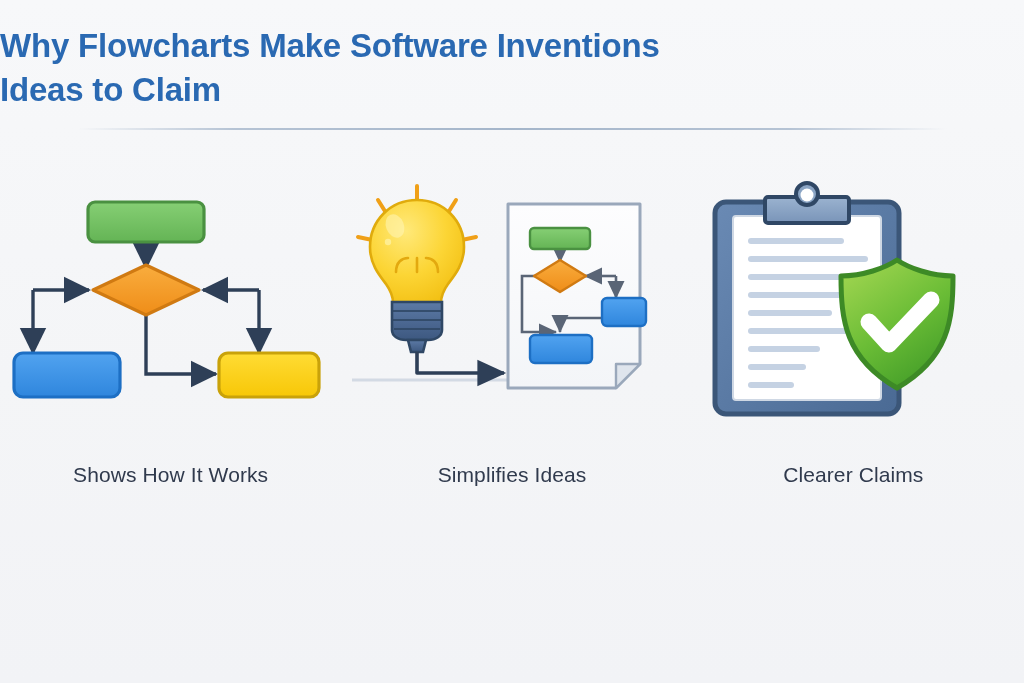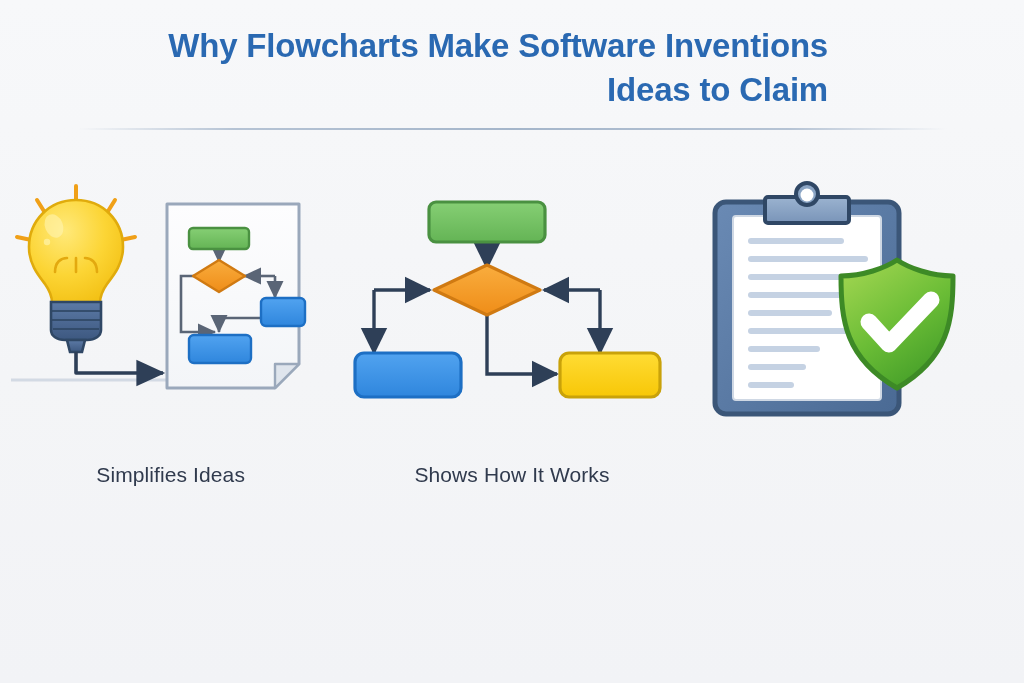--- a/index.html
+++ b/index.html
@@ -10,21 +10,21 @@
     overflow:hidden;
     position:relative;
   }
   .page{
     position:absolute;inset:0;
     background:linear-gradient(180deg,#f7f8fa 0%,#f4f5f7 55%,#f2f3f6 100%);
   }
   
   .header{
     position:absolute;left:0;top:24px;width:828px;
-    text-align:right;
+    text-align:left;
   }
   .title-line{
     color:#2a69b2;
     font-weight:bold;
     font-size:33px;
     line-height:44px;
     letter-spacing:-0.2px;
   }
   .divider{
     position:absolute;left:78px;top:128px;width:868px;height:2px;
@@ -64,20 +64,71 @@
 
 <div class="page">
 
   <div class="header">
     <div class="title-line">Why Flowcharts Make Software Inventions</div>
     <div class="title-line">Ideas to Claim</div>
   </div>
   <div class="divider"></div>
 
   <div class="cols">
+
+    <div class="col">
+      <div class="art">
+        <svg width="320" height="250" viewBox="0 0 320 250">
+          <defs>
+            <linearGradient id="gGreen" x1="0" y1="0" x2="0" y2="1">
+              <stop offset="0" stop-color="#86cf74"></stop>
+                <stop offset="1" stop-color="#64b455"></stop>
+            </linearGradient>
+            <linearGradient id="gOrange" x1="0" y1="0" x2="0" y2="1">
+              <stop offset="0" stop-color="#f9ad3e"></stop>
+                <stop offset="1" stop-color="#ef8d18"></stop>
+            </linearGradient>
+            <linearGradient id="gBlue" x1="0" y1="0" x2="0" y2="1">
+              <stop offset="0" stop-color="#51a3f0"></stop>
+                <stop offset="1" stop-color="#2f86dd"></stop>
+            </linearGradient>
+            <linearGradient id="gYellow" x1="0" y1="0" x2="0" y2="1">
+              <stop offset="0" stop-color="#ffdc34"></stop>
+                <stop offset="1" stop-color="#f7c707"></stop>
+            </linearGradient>
+            <marker id="ah1" markerWidth="9" markerHeight="9" refX="7.4" refY="4.5" orient="auto">
+              <path d="M0,0.6 L8,4.5 L0,8.4 Z" fill="#2e3f57"></path>
+            </marker>
+          </defs>
+
+          <g stroke="#2e3f57" stroke-width="3.4" fill="none" marker-end="url(#ah1)">
+            <path d="M135,60 L135,88"></path>
+            <path d="M22,110 L22,173"></path>
+            <path d="M22,110 L78,110"></path>
+            <path d="M248,110 L248,173"></path>
+            <path d="M248,110 L192,110"></path>
+            <path d="M135,132 L135,194 L205,194"></path>
+          </g>
+
+          <g>
+            <rect x="77" y="22" width="116" height="40" rx="7" fill="url(#gGreen)" stroke="#4a9141" stroke-width="3.2"></rect>
+          </g>
+          <g>
+            <path d="M135,85 L188,110 L135,135 L82,110 Z" fill="url(#gOrange)" stroke="#d07a12" stroke-width="3.2" stroke-linejoin="round"></path>
+          </g>
+          <g>
+            <rect x="3" y="173" width="106" height="44" rx="9" fill="url(#gBlue)" stroke="#1d6fc4" stroke-width="3.2"></rect>
+          </g>
+          <g>
+            <rect x="208" y="173" width="100" height="44" rx="9" fill="url(#gYellow)" stroke="#c9a20a" stroke-width="3.2"></rect>
+          </g>
+        </svg>
+      </div>
+      <div class="caption">Shows How It Works</div>
+    </div>
 
     <div class="col">
       <div class="art">
         <svg width="320" height="250" viewBox="0 0 320 250">
           <defs>
             <radialGradient id="gBulb" cx="0.38" cy="0.3" r="0.78">
               <stop offset="0" stop-color="#ffe97a"></stop>
               <stop offset="0.55" stop-color="#fcd535"></stop>
               <stop offset="1" stop-color="#f2bf12"></stop>
             </radialGradient>
@@ -155,71 +206,20 @@
           </g>
         </svg>
       </div>
       <div class="caption">Simplifies Ideas</div>
     </div>
 
     <div class="col">
       <div class="art">
         <svg width="320" height="250" viewBox="0 0 320 250">
           <defs>
-            <linearGradient id="gGreen" x1="0" y1="0" x2="0" y2="1">
-              <stop offset="0" stop-color="#86cf74"></stop>
-                <stop offset="1" stop-color="#64b455"></stop>
-            </linearGradient>
-            <linearGradient id="gOrange" x1="0" y1="0" x2="0" y2="1">
-              <stop offset="0" stop-color="#f9ad3e"></stop>
-                <stop offset="1" stop-color="#ef8d18"></stop>
-            </linearGradient>
-            <linearGradient id="gBlue" x1="0" y1="0" x2="0" y2="1">
-              <stop offset="0" stop-color="#51a3f0"></stop>
-                <stop offset="1" stop-color="#2f86dd"></stop>
-            </linearGradient>
-            <linearGradient id="gYellow" x1="0" y1="0" x2="0" y2="1">
-              <stop offset="0" stop-color="#ffdc34"></stop>
-                <stop offset="1" stop-color="#f7c707"></stop>
-            </linearGradient>
-            <marker id="ah1" markerWidth="9" markerHeight="9" refX="7.4" refY="4.5" orient="auto">
-              <path d="M0,0.6 L8,4.5 L0,8.4 Z" fill="#2e3f57"></path>
-            </marker>
-          </defs>
-
-          <g stroke="#2e3f57" stroke-width="3.4" fill="none" marker-end="url(#ah1)">
-            <path d="M135,60 L135,88"></path>
-            <path d="M22,110 L22,173"></path>
-            <path d="M22,110 L78,110"></path>
-            <path d="M248,110 L248,173"></path>
-            <path d="M248,110 L192,110"></path>
-            <path d="M135,132 L135,194 L205,194"></path>
-          </g>
-
-          <g>
-            <rect x="77" y="22" width="116" height="40" rx="7" fill="url(#gGreen)" stroke="#4a9141" stroke-width="3.2"></rect>
-          </g>
-          <g>
-            <path d="M135,85 L188,110 L135,135 L82,110 Z" fill="url(#gOrange)" stroke="#d07a12" stroke-width="3.2" stroke-linejoin="round"></path>
-          </g>
-          <g>
-            <rect x="3" y="173" width="106" height="44" rx="9" fill="url(#gBlue)" stroke="#1d6fc4" stroke-width="3.2"></rect>
-          </g>
-          <g>
-            <rect x="208" y="173" width="100" height="44" rx="9" fill="url(#gYellow)" stroke="#c9a20a" stroke-width="3.2"></rect>
-          </g>
-        </svg>
-      </div>
-      <div class="caption">Shows How It Works</div>
-    </div>
-
-    <div class="col">
-      <div class="art">
-        <svg width="320" height="250" viewBox="0 0 320 250">
-          <defs>
             <linearGradient id="gBoard" x1="0" y1="0" x2="1" y2="1">
               <stop offset="0" stop-color="#6a8ab4"></stop>
                 <stop offset="1" stop-color="#4a6a94"></stop>
             </linearGradient>
             <linearGradient id="gClip" x1="0" y1="0" x2="0" y2="1">
               <stop offset="0" stop-color="#9bb3d0"></stop>
                 <stop offset="1" stop-color="#7994b8"></stop>
             </linearGradient>
             <linearGradient id="gShield" x1="0.2" y1="0" x2="0.8" y2="1">
               <stop offset="0" stop-color="#9ed44f"></stop>
@@ -251,16 +251,17 @@
             <rect x="55" y="202" width="46" height="6" rx="3"></rect>
           </g>
 
           <g>
             <path d="M148,96 C170,96 192,88 204,80 C216,88 238,96 260,96
                      C260,140 256,178 204,208 C152,178 148,140 148,96 Z" fill="url(#gShield)" stroke="#3d8a26" stroke-width="5" stroke-linejoin="round"></path>
             <path d="M176,142 L196,164 L238,120" stroke="#ffffff" stroke-width="17" fill="none" stroke-linecap="round" stroke-linejoin="round"></path>
           </g>
         </svg>
       </div>
+      <div class="caption">Clearer Claims</div>
     </div>
 
   </div>
 </div>
 
 </body></html>

